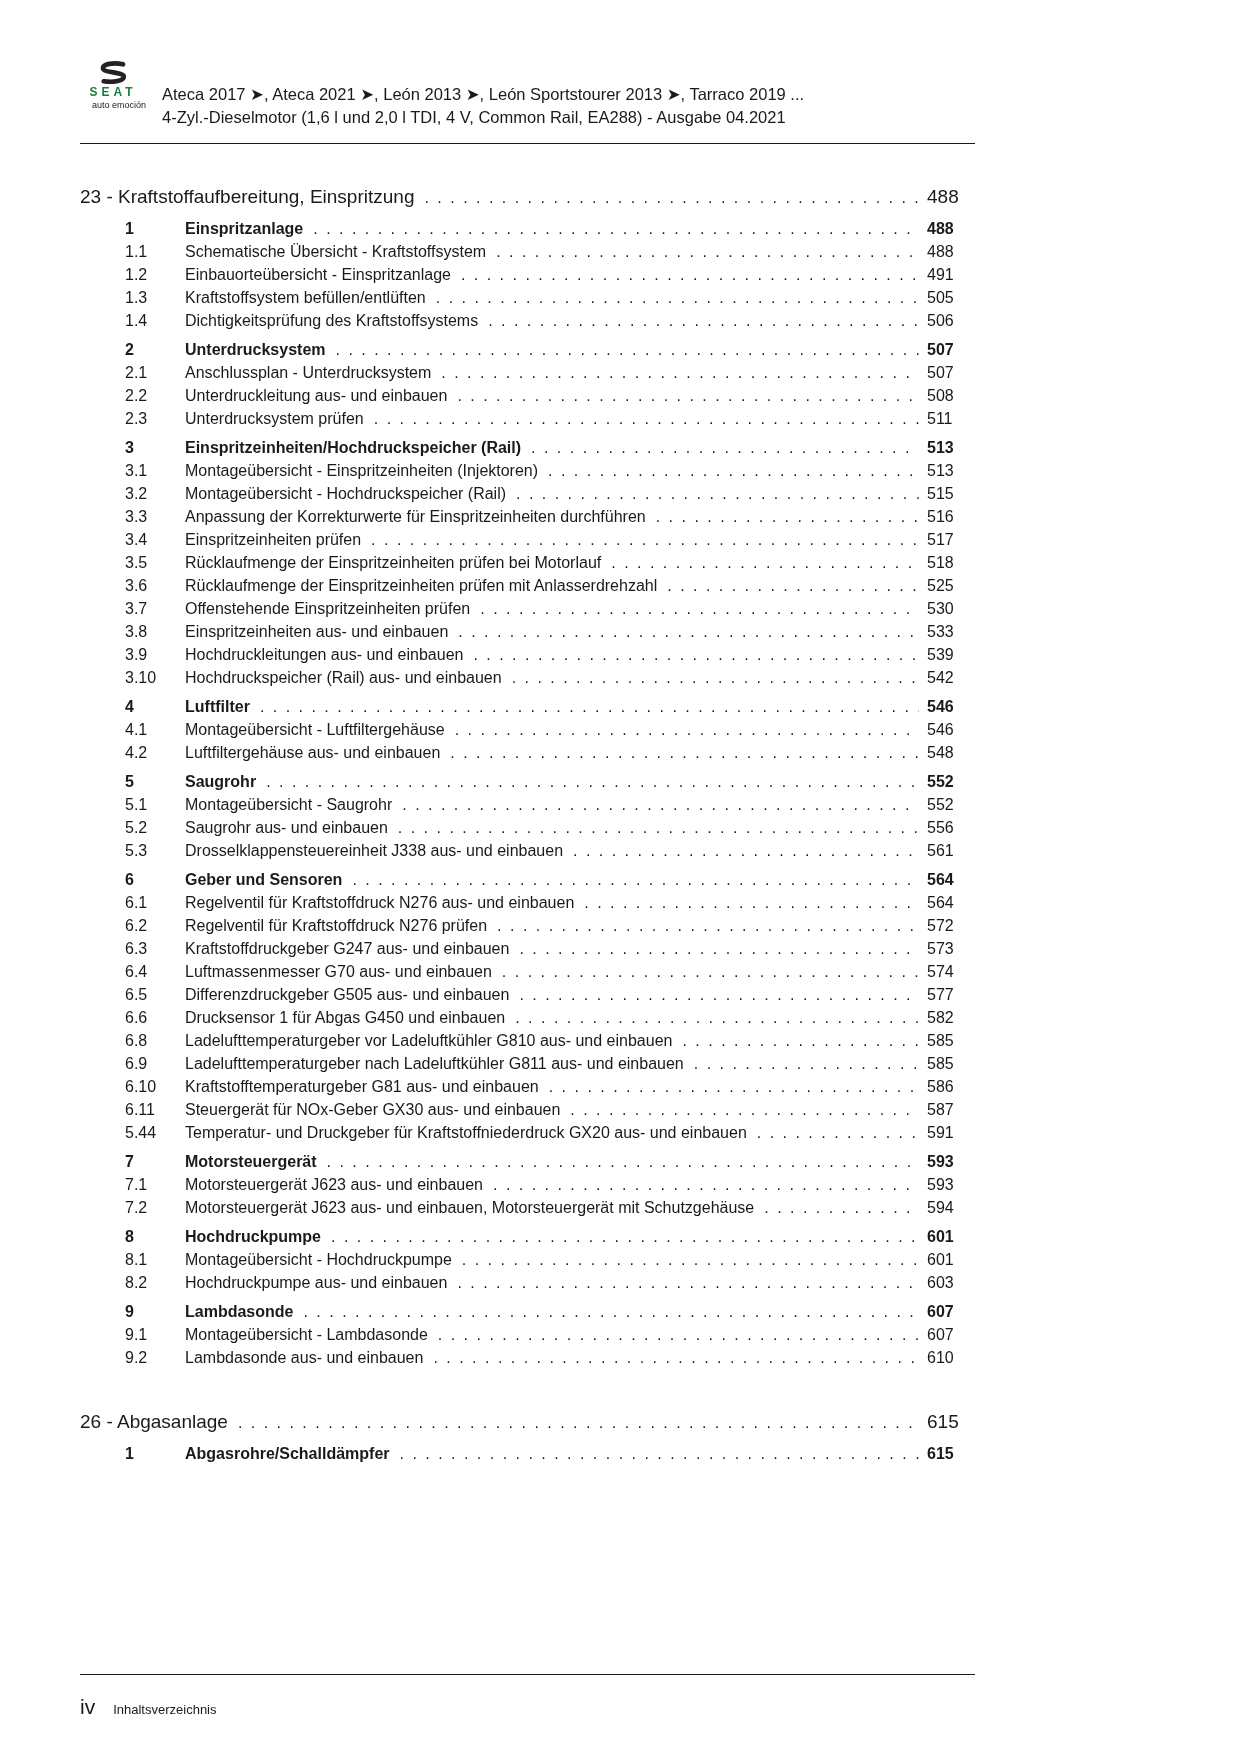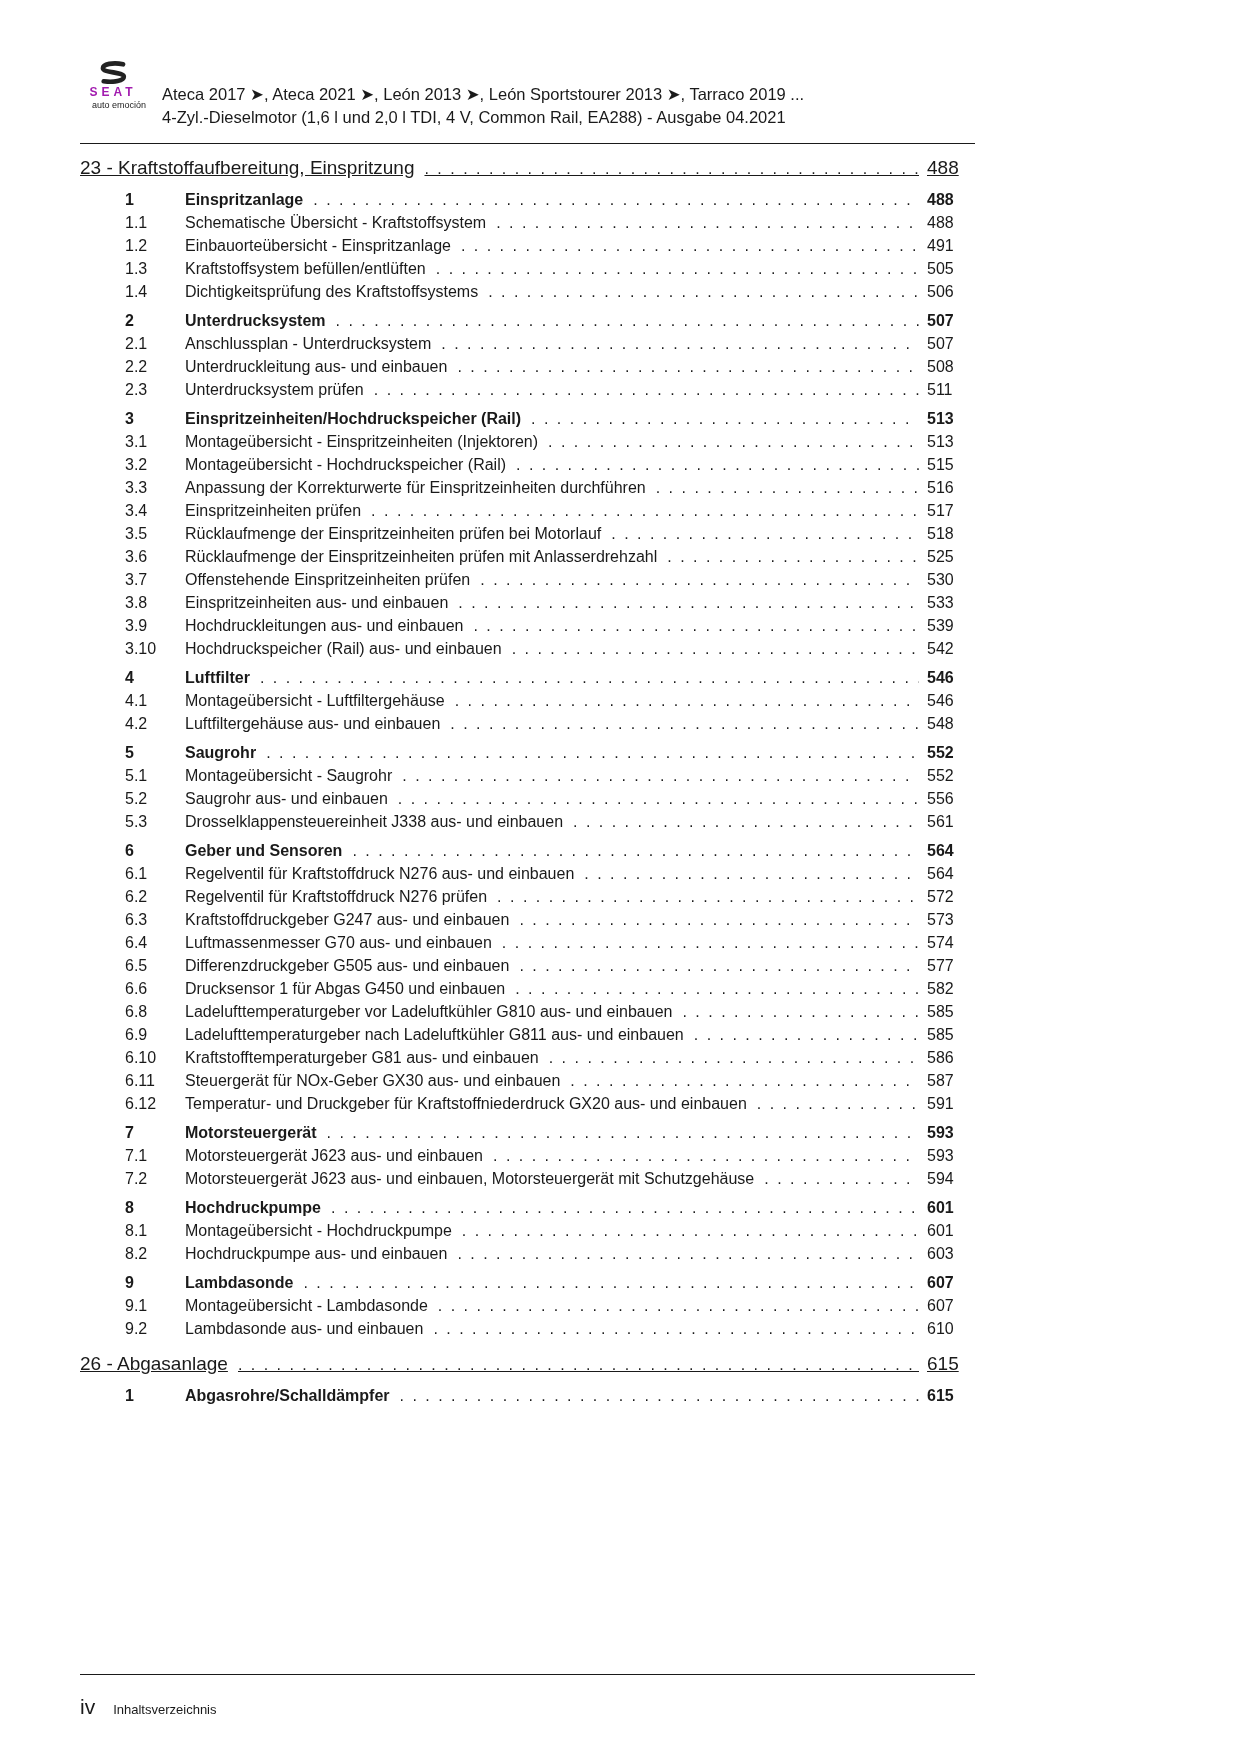--- a/index.html
+++ b/index.html
@@ -12,38 +12,38 @@
     box-sizing: border-box;
     padding: 64px 265px 0 80px;
     background: #ffffff;
     overflow: hidden;
   }
 
   
   .header { display: flex; align-items: flex-start; gap: 16px; }
   .logo { width: 66px; text-align: center; flex-shrink: 0; margin-top: -4px; }
   .logo-s { display: block; margin: 0 auto; width: 34px; height: 24px; }
-  .logo-word { font-weight: 700; font-size: 12px; letter-spacing: 4px; margin-top: 1px; color: #a21caf; }
+  .logo-word { font-weight: 700; font-size: 12px; letter-spacing: 4px; margin-top: 1px; color: #15803d; }
   .logo-tag { font-size: 9px; margin-top: 1px; white-space: nowrap; color: #222; text-align: right; }
   .header-text { font-size: 16.5px; line-height: 23px; padding-top: 6px; margin-top: 13px; }
 
   .rule-top { border: 0; border-top: 1.5px solid #1a1a1a; margin: 14px 0 0 0; }
 
   
   .toc { margin-top: 6px; }
   .row { display: flex; align-items: baseline; line-height: 23px; font-size: 16px; }
   .row .title { white-space: nowrap; }
   .dots { flex: 1 1 auto; overflow: hidden; white-space: nowrap; margin: 0 8px 0 10px; min-width: 16px; }
   .dots::after {
     content: ". . . . . . . . . . . . . . . . . . . . . . . . . . . . . . . . . . . . . . . . . . . . . . . . . . . . . . . . . . . . . . . . . . . . . . . . . . . . . . . . . . . . . . . . . . . . . . . . . . . . . . . . . . . . . . . . . . . . . . . . . . . . . . . .";
     font-size: 16px; font-weight: 400; letter-spacing: 2px; color: #1a1a1a;
   }
   .page-col { min-width: 48px; text-align: left; flex-shrink: 0; }
 
-  .chapter { margin-top: 10px; margin-bottom: 5px; line-height: 27px; text-decoration: underline; }
+  .chapter { margin-top: 39px; margin-bottom: 5px; line-height: 27px; }
   .chapter .title { font-size: 19px; font-weight: 400; }
   .chapter .page-col { font-size: 19px; }
 
   .entry { padding-left: 45px; }
   .entry .num { width: 60px; flex-shrink: 0; }
   .entry.bold { margin-top: 6px; }
   .entry.bold .num, .entry.bold .title, .entry.bold .page-col { font-weight: 700; }
 
   
   .footer {
@@ -305,21 +305,21 @@
         <span class="dots"></span>
         <span class="page-col">586</span>
       </div>
       <div class="row entry">
         <span class="num">6.11</span>
         <span class="title">Steuergerät für NOx-Geber GX30 aus- und einbauen</span>
         <span class="dots"></span>
         <span class="page-col">587</span>
       </div>
       <div class="row entry">
-        <span class="num">6.12</span>
+        <span class="num">5.44</span>
         <span class="title">Temperatur- und Druckgeber für Kraftstoffniederdruck GX20 aus- und einbauen</span>
         <span class="dots"></span>
         <span class="page-col">591</span>
       </div>
       <div class="row entry bold">
         <span class="num">7</span>
         <span class="title">Motorsteuergerät</span>
         <span class="dots"></span>
         <span class="page-col">593</span>
       </div>

